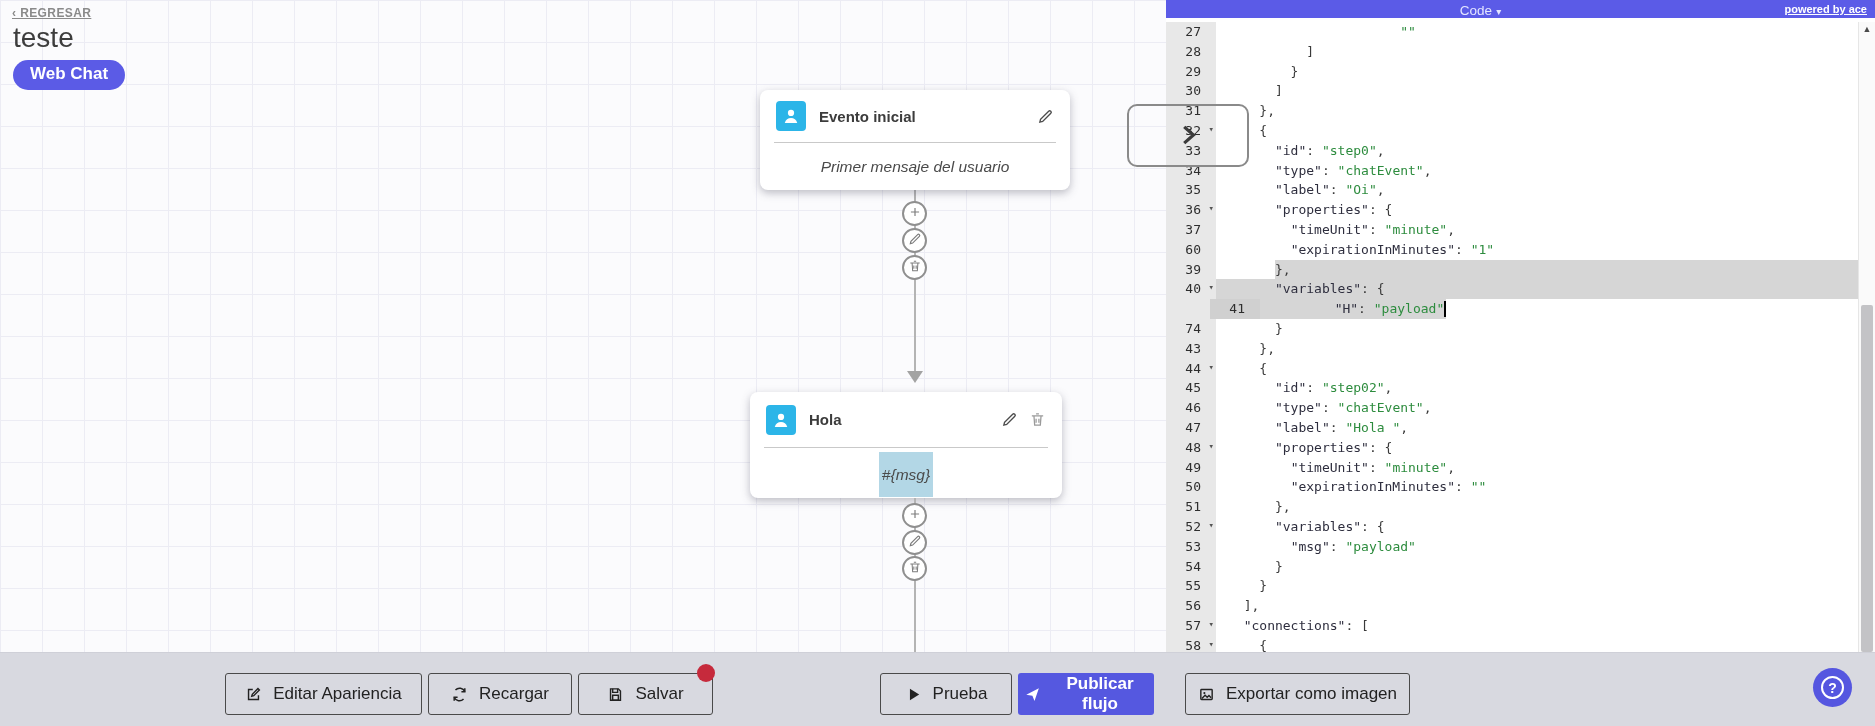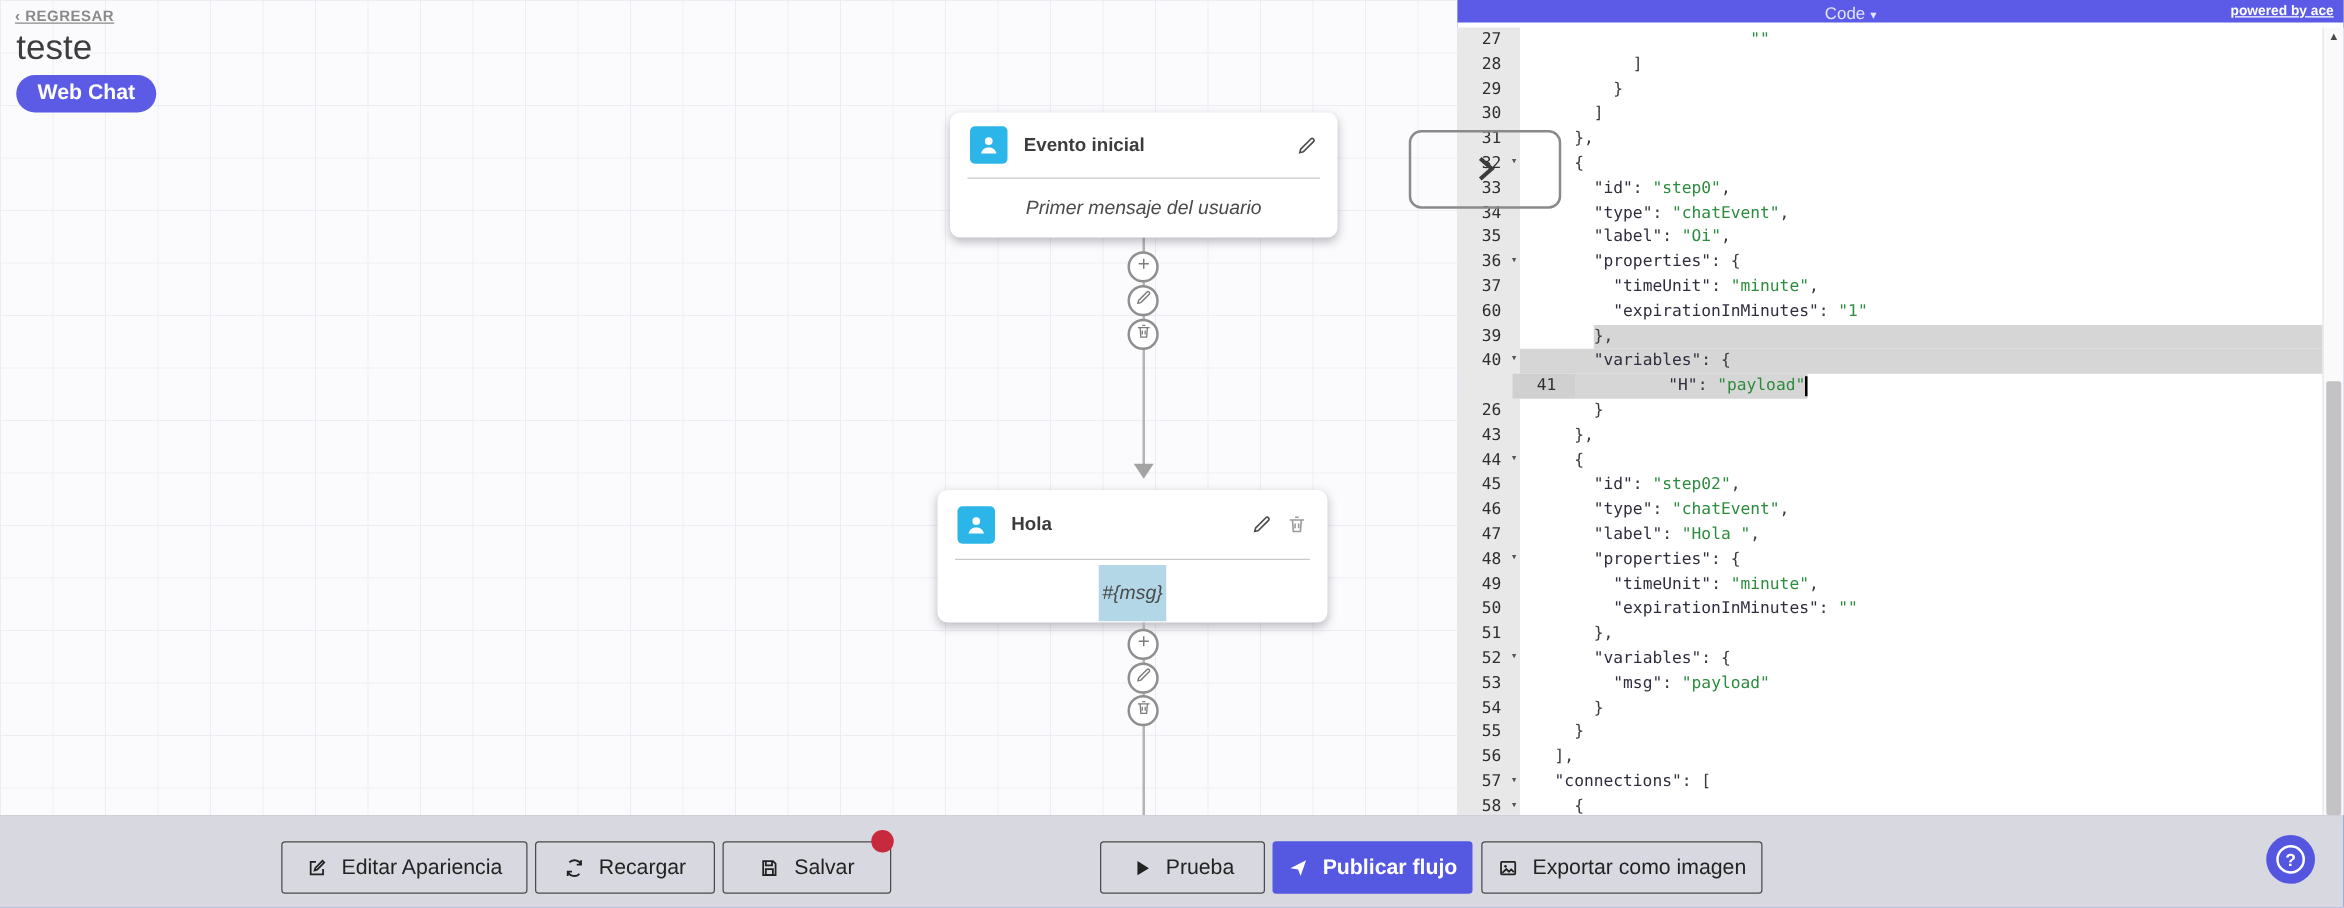--- a/index.html
+++ b/index.html
@@ -1,17 +1,17 @@
 <!DOCTYPE html>
 <html><head>
 <meta charset="utf-8">
 <style>
   html,body{margin:0;padding:0;background:#d8d9e0;}
   .stage{position:relative;width:1875px;height:726px;overflow:hidden;
-         font-family:"Liberation Sans",sans-serif;background:#1d4ed8;}
+         font-family:"Liberation Sans",sans-serif;background:#fca5a5;}
 
   
   .canvas{position:absolute;left:0;top:0;width:1166px;height:652px;
     background-color:#fbfbfd;
     background-image:linear-gradient(#ececf4 1px,transparent 1px),
                      linear-gradient(90deg,#ececf4 1px,transparent 1px);
     background-size:42px 42px;}
   .back-link{position:absolute;left:12px;top:6px;font-size:12px;font-weight:bold;
     color:#8a8a8a;text-decoration:underline;letter-spacing:.4px;cursor:pointer;}
   .flow-title{position:absolute;left:13px;top:22px;font-size:28px;color:#3d3d3d;font-weight:400;}
@@ -288,21 +288,21 @@
           </div>
           <div class="crow">
             <div class="gut act">41</div>
             <div class="ctext">
               <div class="sel" style="left: 0px; width: 186.26px;"></div>
               <pre>        <span class="jk">"H"</span>: <span class="js">"payload"</span></pre>
               <span class="cursor" style="left: 184.26px;"></span>
             </div>
           </div>
           <div class="crow">
-            <div class="gut">26</div>
+            <div class="gut">74</div>
             <div class="ctext">
               <pre>      }</pre>
             </div>
           </div>
           <div class="crow">
             <div class="gut">43</div>
             <div class="ctext">
               <pre>    },</pre>
             </div>
           </div>
@@ -432,21 +432,21 @@
         </svg>
       <span>Salvar</span>
     </button>
     <span class="red-dot"></span>
     <button class="tbtn" style="left:880px;width:132px;">
       <svg viewBox="0 0 24 24" fill="#222">
           <path d="M7 4l13 8-13 8z"></path>
         </svg>
       <span>Prueba</span>
     </button>
-    <button class="tbtn primary" style="left:1018px;width:160px;">
+    <button class="tbtn primary" style="left:1018px;width:136px;">
       <svg viewBox="0 0 24 24" fill="#fff">
           <path d="M3.2 12.2L21 3l-6.2 18-2.9-7.4-8.7-1.4z"></path>
         </svg>
       <span>Publicar flujo</span>
     </button>
     <button class="tbtn" style="left:1185px;width:225px;">
       <svg viewBox="0 0 24 24" fill="none" stroke="#222" stroke-width="2">
           <rect x="4" y="5" width="16" height="14" rx="1"></rect>
           <circle cx="9" cy="10" r="1.5" fill="#222" stroke="none"></circle>
           <path d="M5.5 17.5l4.5-4.5 3 3 2.5-2.5 3 3"></path>

